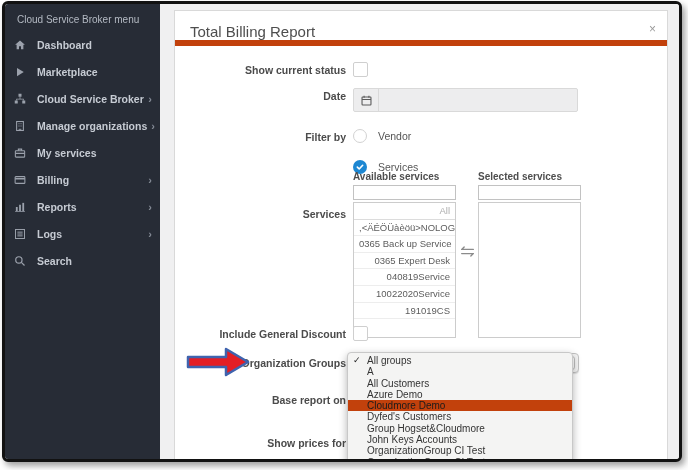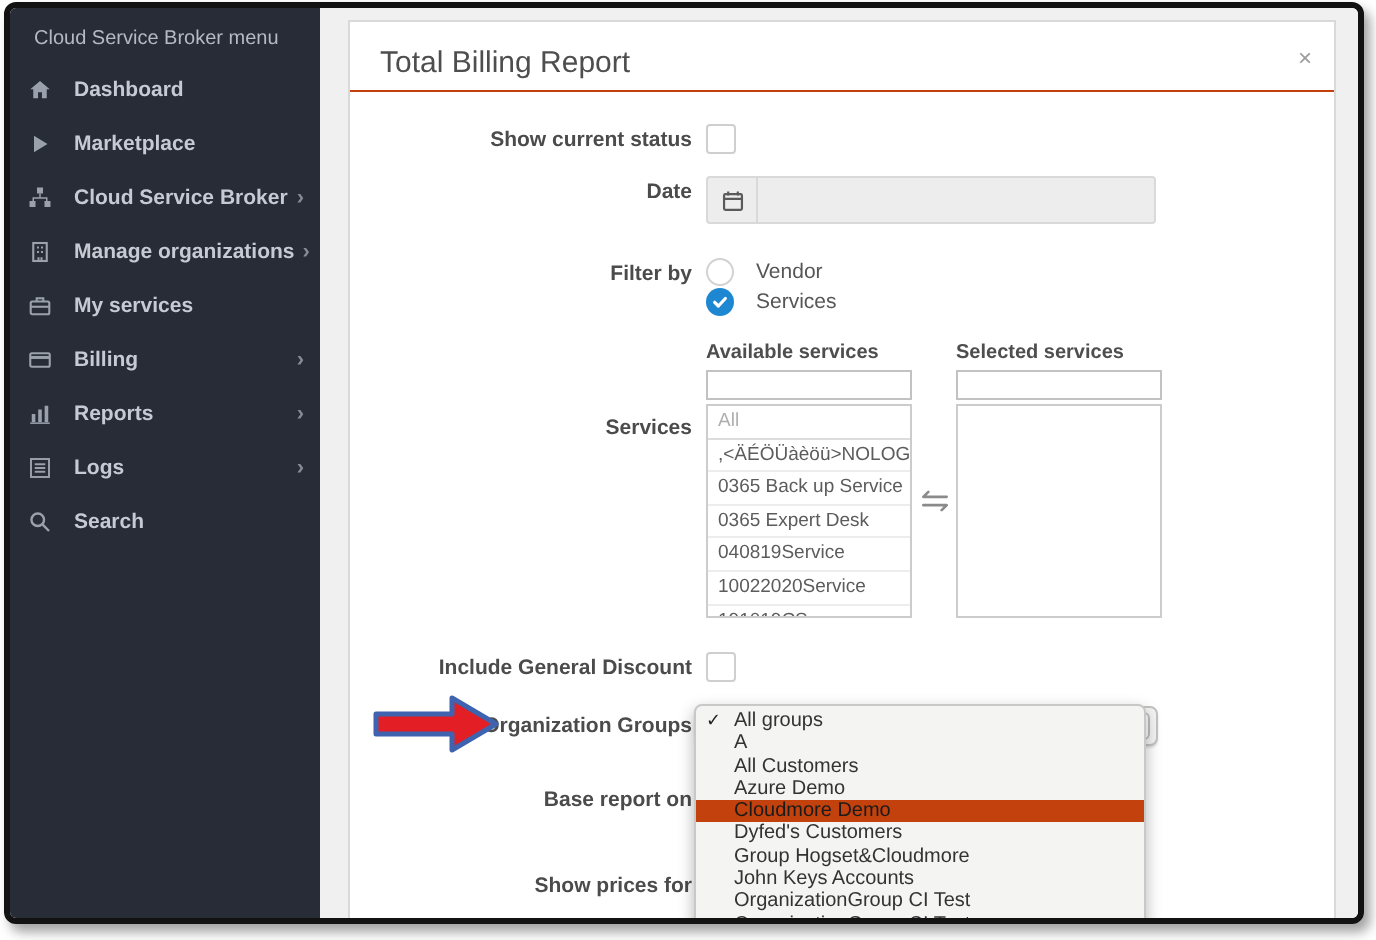--- a/index.html
+++ b/index.html
@@ -10,52 +10,52 @@
   .sidebar{width:155px;background:#272c36;flex-shrink:0;color:#c6cbd3;}
   .sb-header{font-size:10px;color:#b4bac3;padding:10px 12px 6px 12px;}
   .sb-item{display:flex;align-items:center;height:27px;padding:0 8px;cursor:pointer;font-weight:bold;}
   .sb-icon{width:13px;height:13px;margin-right:11px;color:#9ba1ac;display:inline-flex;align-items:center;justify-content:center;flex-shrink:0;}
   .sb-icon svg{width:12px;height:12px;}
   .sb-label{font-size:10.5px;color:#c6cbd3;flex:1;white-space:nowrap;}
   .sb-chevron{color:#858b96;font-size:11px;line-height:10px;margin-left:4px;}
   
   .main{flex:1;background:#f0f0f1;position:relative;overflow:hidden;}
   .modal{position:absolute;left:14px;top:6px;width:494px;height:600px;background:#fff;border:1px solid #d9d9d9;box-sizing:border-box;}
-  .modal-header{position:relative;padding:12px 15px 8px 15px;border-bottom:1px solid #c2410c;height:35px;box-sizing:border-box;}
+  .modal-header{position:relative;padding:12px 15px 8px 15px;border-bottom:6px solid #c2410c;height:35px;box-sizing:border-box;}
   .modal-title{font-size:15px;font-weight:500;color:#4e4e4e;margin:0;}
   .modal-close{position:absolute;right:11px;top:12px;color:#9b9b9b;font-size:12px;line-height:12px;cursor:pointer;}
   
   .form-row{display:flex;align-items:flex-start;}
   .form-label{width:171px;margin-right:7px;text-align:right;font-size:10.5px;font-weight:bold;color:#4b4b4b;padding-top:2px;flex-shrink:0;}
   .row-status{margin-top:16px;height:16px;}
   .row-date{margin-top:10px;height:26px;}
   .row-filter{margin-top:15px;height:42px;}
   .row-services{height:146px;}
   .row-discount{margin-top:9px;height:16px;}
   .row-orggroups{margin-top:13px;height:18px;}
   .row-base{margin-top:19px;height:14px;}
   .row-prices{margin-top:29px;height:14px;}
   .checkbox{width:15px;height:15px;border:1px solid #cfcfcf;border-radius:2px;background:#fff;box-sizing:border-box;}
   .note{font-size:10px;color:#757575;margin-left:11px;padding-top:2px;}
   .date-field{width:225px;height:24px;border:1px solid #d9d9d9;border-radius:2px;background:#ededee;display:flex;align-items:center;box-sizing:border-box;}
   .date-icon{width:24px;height:100%;border-right:1px solid #d9d9d9;display:flex;align-items:center;justify-content:center;color:#5a5a5a;flex-shrink:0;}
   .date-value{font-size:10px;color:#97979c;padding-left:8px;white-space:nowrap;}
-  .radio-group{display:flex;flex-direction:column;gap:1px;}
+  .radio-group{display:flex;flex-direction:column;gap:17px;}
   .radio-opt{display:flex;align-items:center;}
   .radio-circle{width:14px;height:14px;border-radius:50%;box-sizing:border-box;display:flex;align-items:center;justify-content:center;}
   .radio-off{border:1.5px solid #d2d2d2;background:#fff;}
   .radio-on{background:#1d87d2;}
   .radio-on svg{width:8px;height:8px;}
   .radio-label{font-size:10.5px;color:#565656;margin-left:11px;}
   .svc-cols{display:flex;}
   .svc-col{width:103px;display:flex;flex-direction:column;}
   .svc-gap{width:22px;display:flex;justify-content:center;align-items:flex-start;padding-top:72px;color:#8b8b8b;}
   .svc-head{font-size:10px;font-weight:bold;color:#4e4e4e;height:14px;}
   .svc-search{height:15px;border:1px solid #c2c2c2;background:#fff;box-sizing:border-box;}
-  .svc-list{height:107px;border:1px solid #cccccc;background:#fff;margin-top:2px;box-sizing:border-box;overflow:hidden;list-style:none;padding:0;}
+  .svc-list{height:136px;border:1px solid #cccccc;background:#fff;margin-top:2px;box-sizing:border-box;overflow:hidden;list-style:none;padding:0;text-align:right;}
   .svc-list li{font-size:9.5px;color:#5c5c5c;height:15.6px;line-height:15.6px;padding:0 5px;border-bottom:1px solid #ededed;white-space:nowrap;overflow:hidden;}
   .svc-list li:first-child{color:#aeaeae;border-bottom:1px solid #dcdcdc;}
   .label-services{padding-top:37px;}
   
   .select-closed{position:absolute;left:172px;top:342px;width:232px;height:20px;background:#f5f5f5;border:1px solid #c3c3c3;border-radius:4px;box-sizing:border-box;z-index:2;box-shadow:0 1px 1px rgba(0,0,0,.12);}
   .stepper{position:absolute;right:3px;top:2px;width:13px;height:14px;background:#ffffff;border:1px solid #bfbfbf;border-radius:3px;box-sizing:border-box;display:flex;flex-direction:column;align-items:center;justify-content:center;gap:1px;}
   .tri-up{width:0;height:0;border-left:3px solid transparent;border-right:3px solid transparent;border-bottom:3.5px solid #5c5c5c;}
   .tri-down{width:0;height:0;border-left:3px solid transparent;border-right:3px solid transparent;border-top:3.5px solid #5c5c5c;}
   .popup{position:absolute;left:172px;top:341px;width:226px;background:#f4f4f3;border:1px solid #c8c8c8;border-radius:4px;box-shadow:0 3px 8px rgba(0,0,0,.3);box-sizing:border-box;z-index:3;padding:2px 0;list-style:none;margin:0;}
   .popup li{position:relative;font-size:10px;color:#333;height:11.3px;line-height:11.3px;padding-left:19px;white-space:nowrap;overflow:hidden;}

